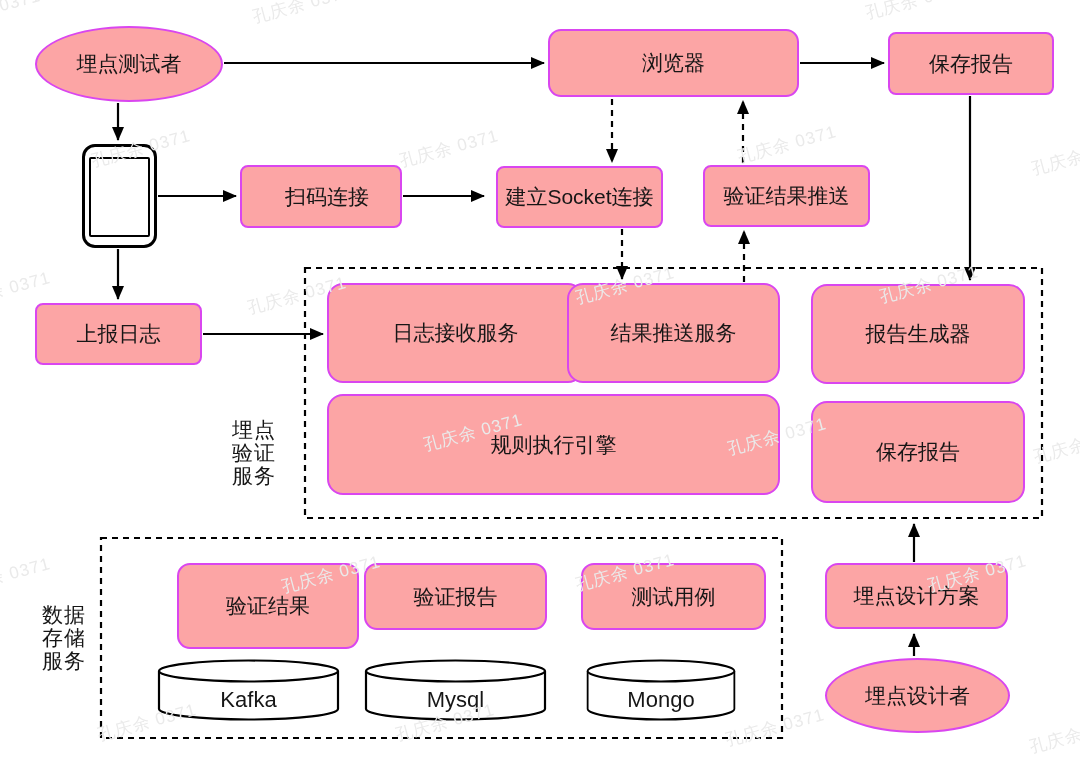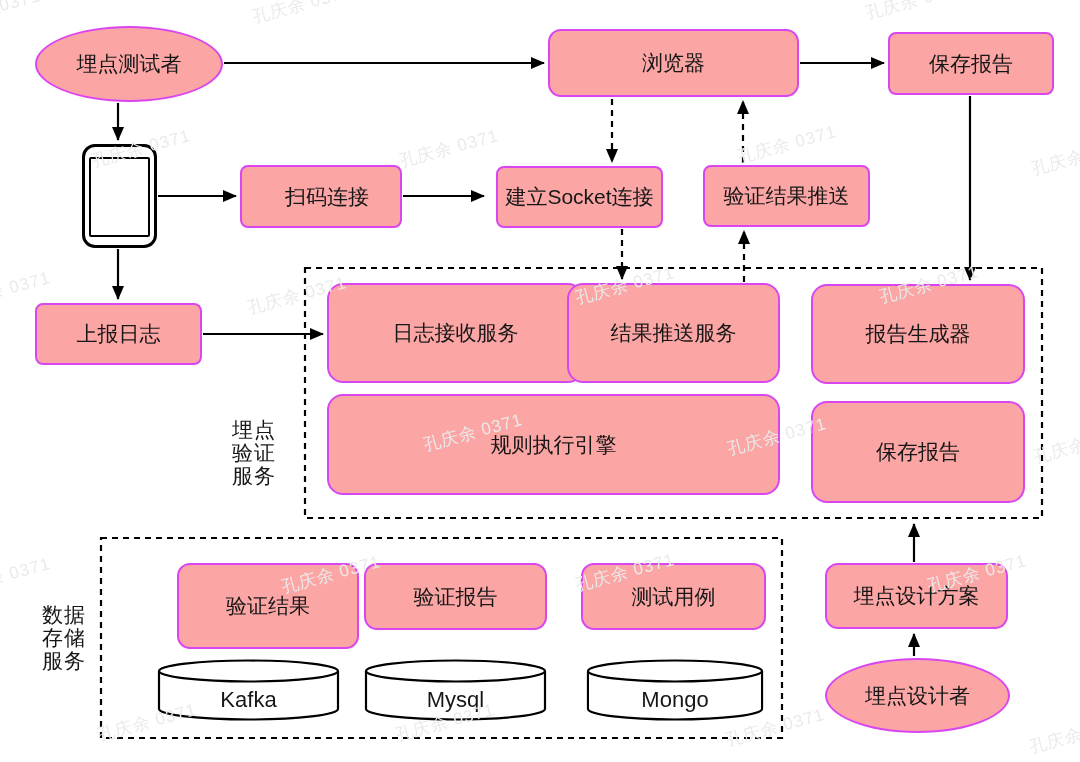--- a/index.html
+++ b/index.html
@@ -125,21 +125,21 @@
   </div>
 
   <div class="cyl" style="left:364px;top:658px;width:183px;height:64px;">
     <svg viewBox="0 0 183 64" preserveAspectRatio="none">
       <path d="M2,13 L2,51 A89.5,10.5 0 0 0 181,51 L181,13" fill="#fff" stroke="#000" stroke-width="2.2"></path>
       <ellipse cx="91.5" cy="13" rx="89.5" ry="10.5" fill="#fff" stroke="#000" stroke-width="2.2"></ellipse>
     </svg>
     <div class="cyl-label">Mysql</div>
   </div>
 
-  <div class="cyl" style="left:586px;top:658px;width:150px;height:64px;padding-left:28px;">
+  <div class="cyl" style="left:586px;top:658px;width:150px;height:64px;">
     <svg viewBox="0 0 183 64" preserveAspectRatio="none">
       <path d="M2,13 L2,51 A89.5,10.5 0 0 0 181,51 L181,13" fill="#fff" stroke="#000" stroke-width="2.2"></path>
       <ellipse cx="91.5" cy="13" rx="89.5" ry="10.5" fill="#fff" stroke="#000" stroke-width="2.2"></ellipse>
     </svg>
     <div class="cyl-label">Mongo</div>
   </div>
 
   <div class="side-label" style="left:36px;top:603px;width:56px;">
     <div>数据</div>
     <div>存储</div>

